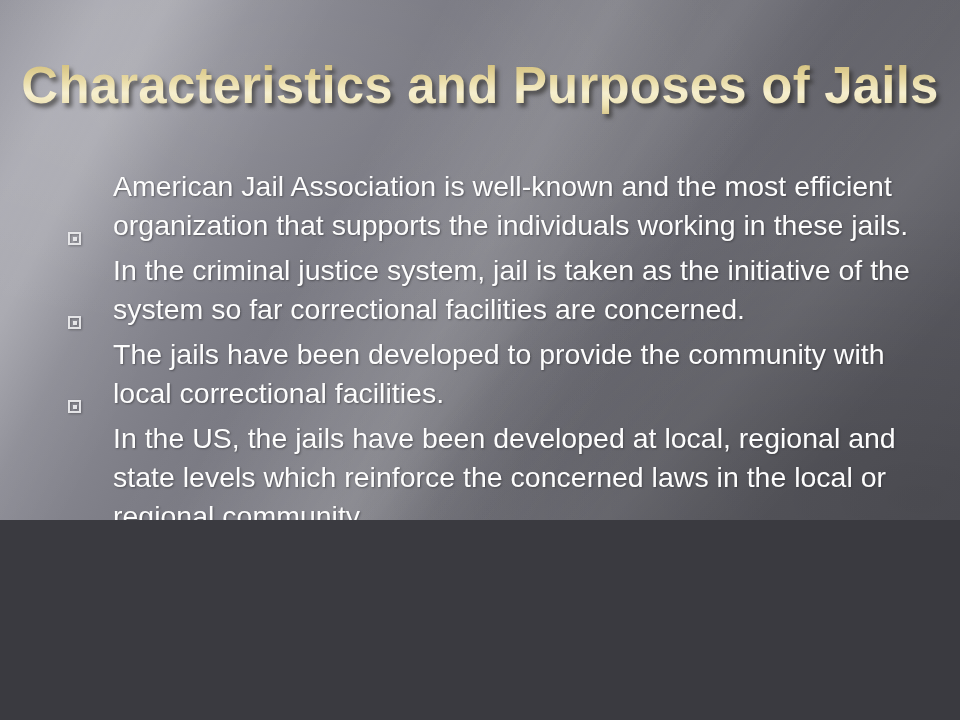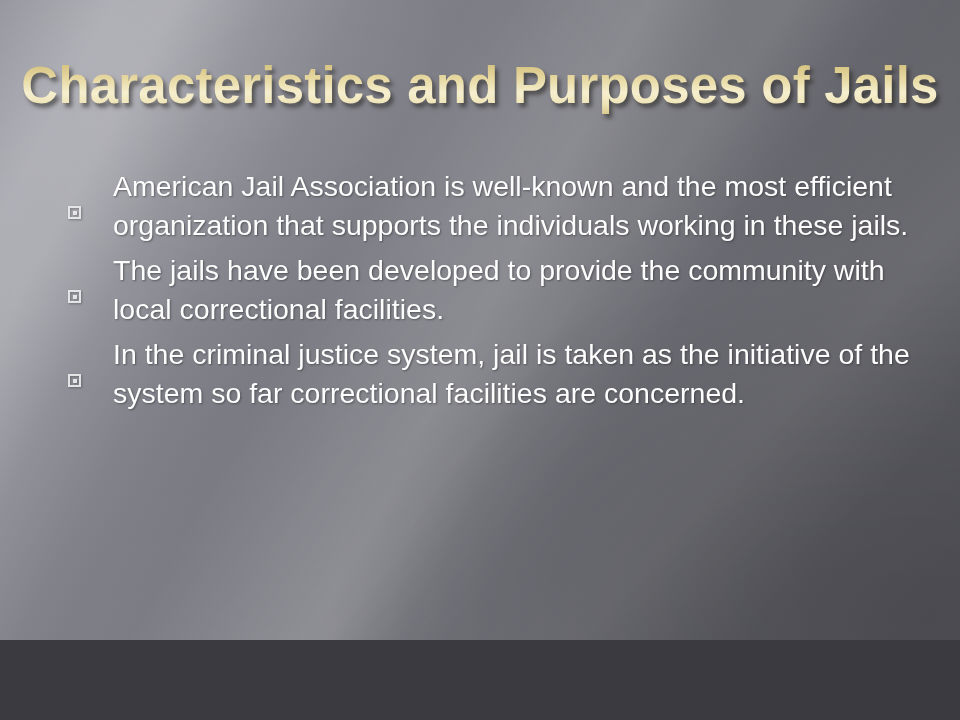--- a/index.html
+++ b/index.html
@@ -5,21 +5,21 @@
 <style>
   html, body {
     margin: 0;
     padding: 0;
     background: #3a3a40;
   }
 
   .slide {
     position: relative;
     width: 960px;
-    height: 640px;
+    height: 520px;
     overflow: hidden;
     font-family: "Liberation Sans", sans-serif;
     background: #7f1d1d;
   }
 
   
   .bg-base {
     position: absolute;
     inset: 0;
     background:
@@ -126,21 +126,21 @@
   
   .body {
     position: absolute;
     left: 68px;
     top: 167px;
     width: 856px;
   }
 
   .bullet-row {
     display: flex;
-    align-items: center;
+    align-items: flex-end;
     margin-bottom: 6px;
   }
 
   .bullet-marker {
     flex: 0 0 auto;
     width: 13px;
     height: 13px;
     margin-top: 13px;
     margin-right: 32px;
     box-sizing: border-box;
@@ -209,28 +209,32 @@
 
   <div class="body">
 
     <div class="bullet-row">
       <span class="bullet-marker"></span>
       <span class="bullet-text">American Jail Association is well-known and the most efficient organization that supports the individuals working in these jails.</span>
     </div>
 
     <div class="bullet-row">
       <span class="bullet-marker"></span>
+      <span class="bullet-text">In the criminal justice system, jail is taken as the initiative of the system so far correctional facilities are concerned.</span>
+    </div>
+
+    <div class="bullet-row">
+      <span class="bullet-marker"></span>
       <span class="bullet-text">The jails have been developed to provide the community with local correctional facilities.</span>
     </div>
 
     <div class="bullet-row">
       <span class="bullet-marker"></span>
-      <span class="bullet-text">In the criminal justice system, jail is taken as the initiative of the system so far correctional facilities are concerned.</span>
-    </div>
-
+      <span class="bullet-text">In the US, the jails have been developed at local, regional and state levels which reinforce the concerned laws in the local or regional community.</span>
+    </div>
 
   </div>
 
   <div class="footer-note">Jails</div>
 
   <div class="slide-number">5</div>
 
 </div>
 
 </body></html>

